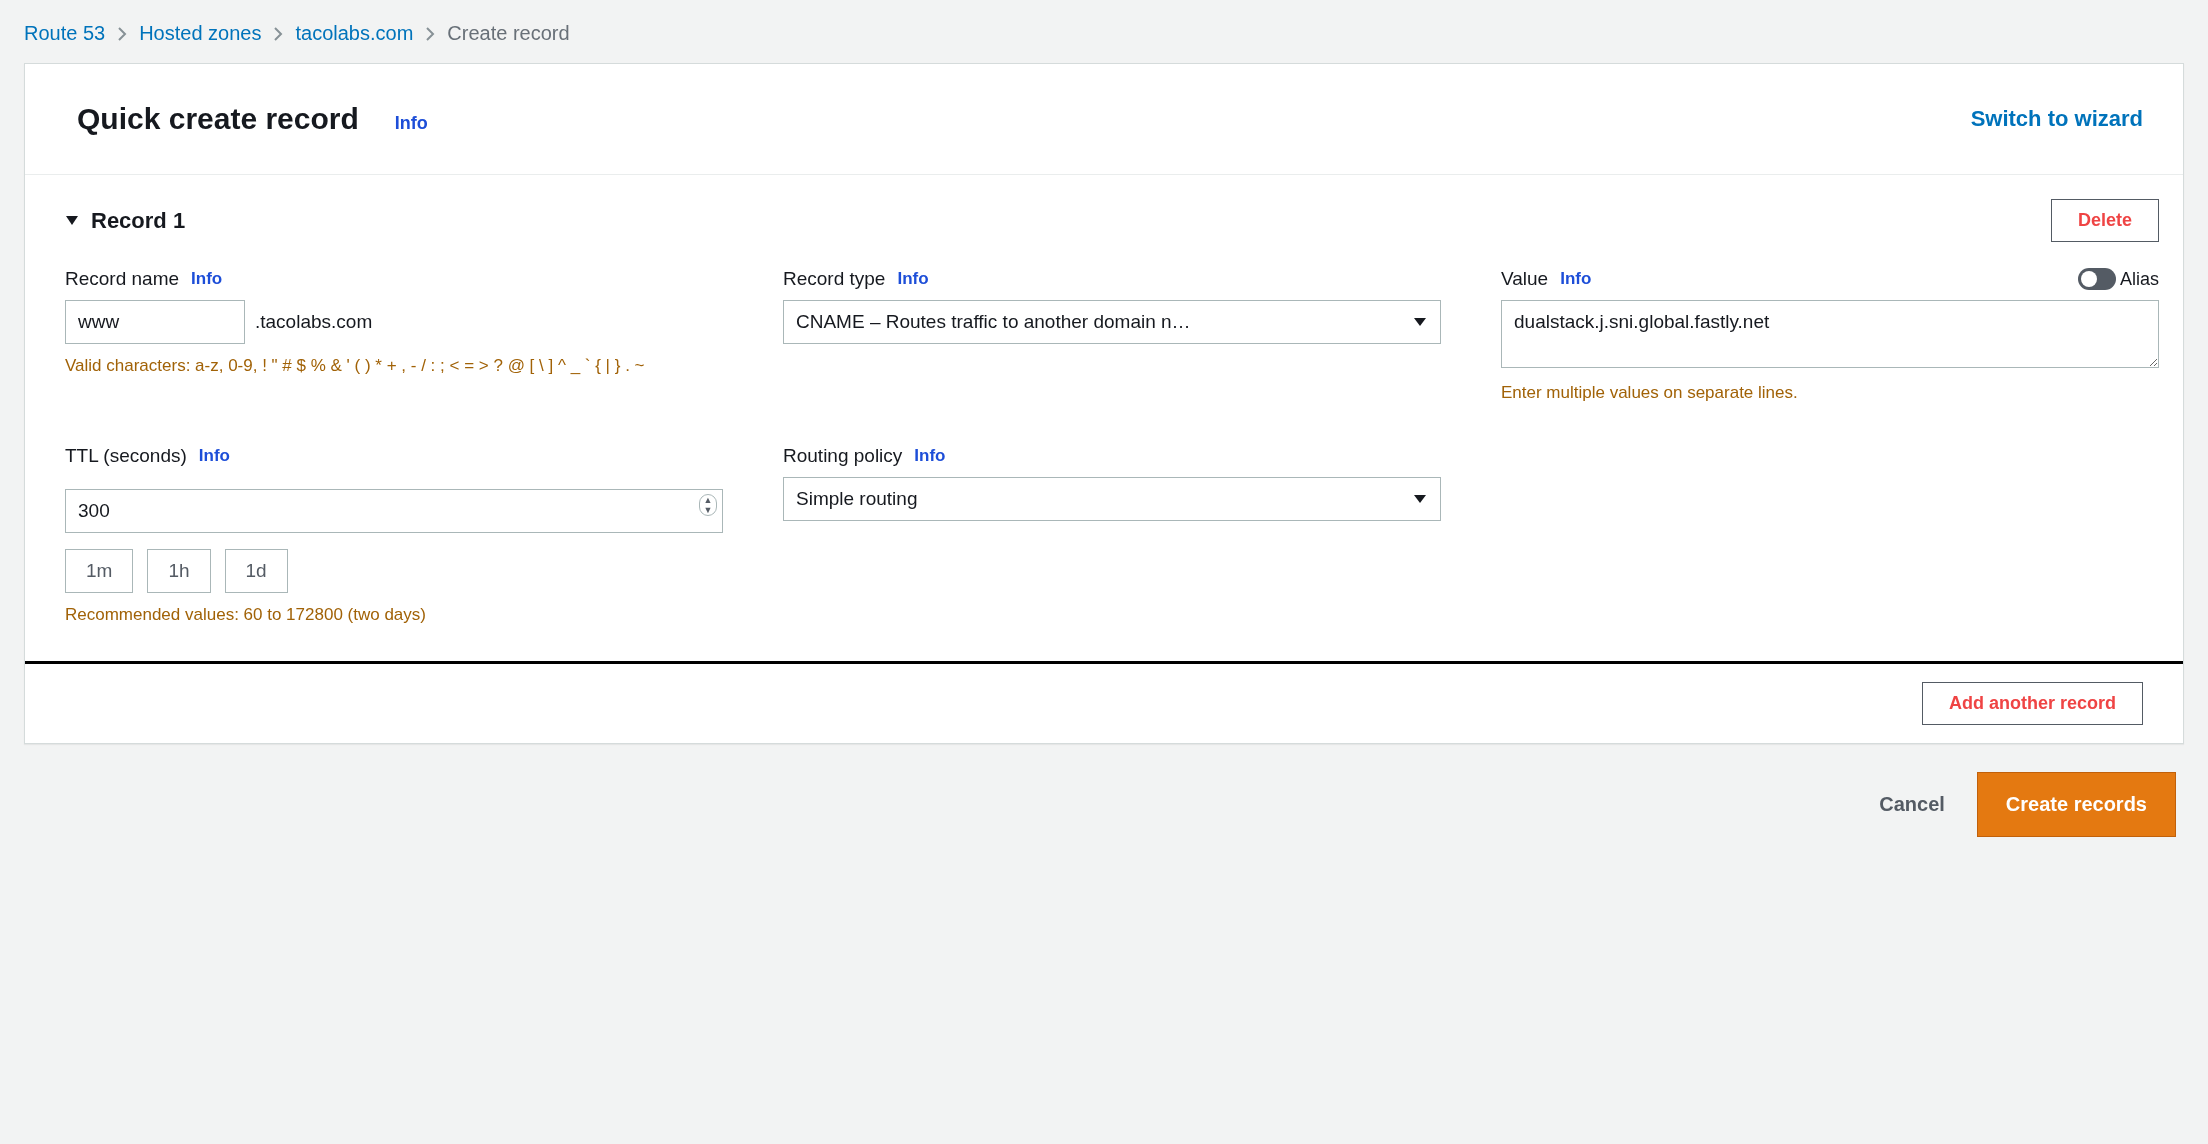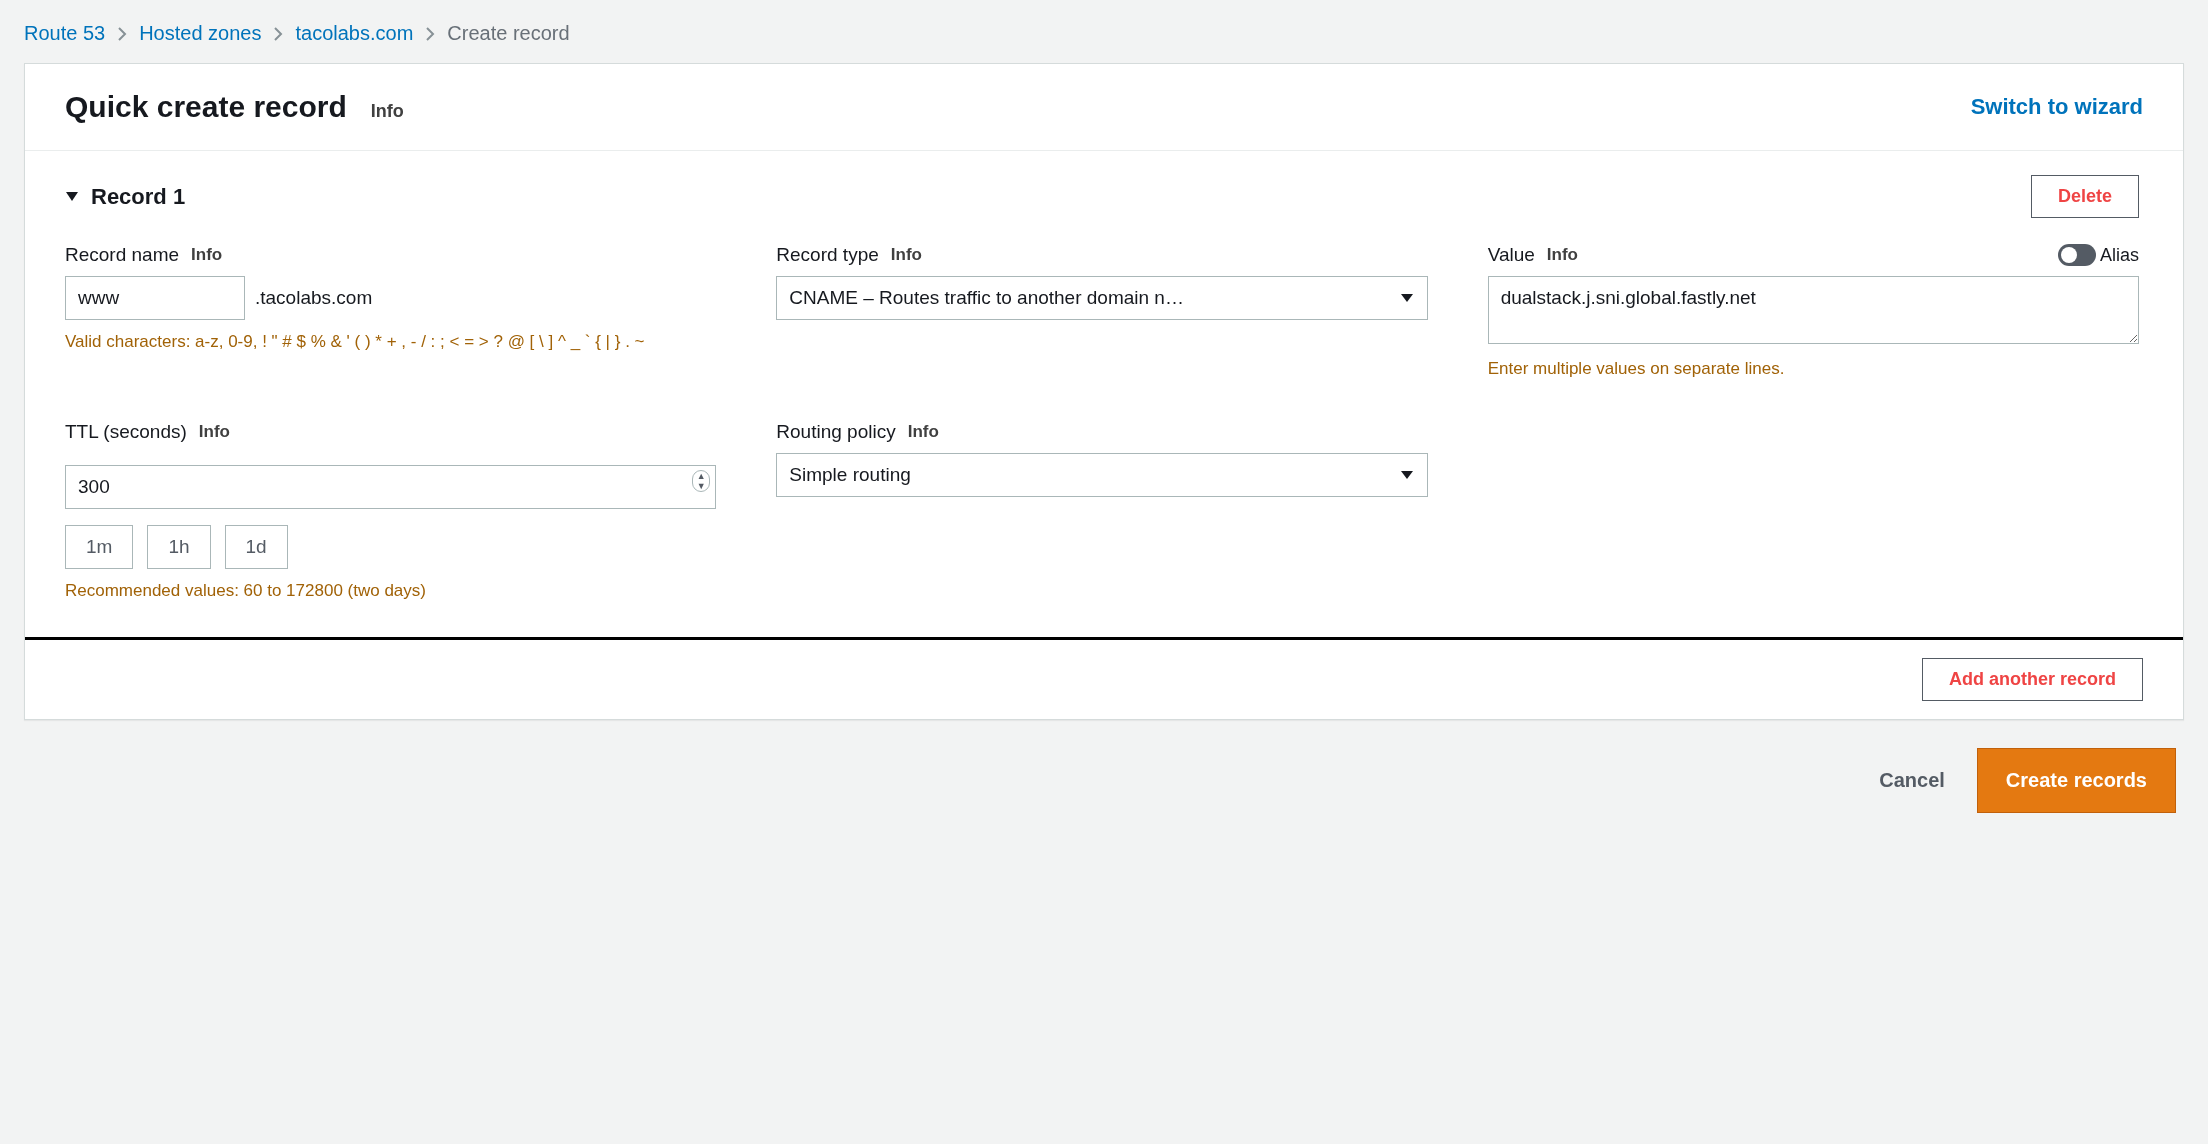--- a/index.html
+++ b/index.html
@@ -33,39 +33,39 @@
   .panel-header {
     display: flex;
     align-items: center;
     justify-content: space-between;
     padding: 26px 40px 26px 40px;
     border-bottom: 1px solid #eaeded;
   }
   .page-title {
     font-size: 30px;
     font-weight: 700;
-    margin: 0;
+    margin: 12px;
     display: inline-block;
   }
   .info-link {
-    color: #404040;
+    color: #1d4ed8;
     font-weight: 700;
     font-size: 18px;
     margin-left: 20px;
     cursor: pointer;
   }
   .switch-link {
     color: #0073bb;
     font-weight: 700;
     font-size: 22px;
     cursor: pointer;
   }
 
   
-  .record-block { padding: 24px 44px 34px 40px; }
+  .record-block { padding: 24px 24px 34px 40px; }
   .record-head {
     display: flex;
     align-items: center;
     justify-content: space-between;
     margin-bottom: 26px;
   }
   .record-title-wrap {
     display: flex;
     align-items: center;
     gap: 12px;

